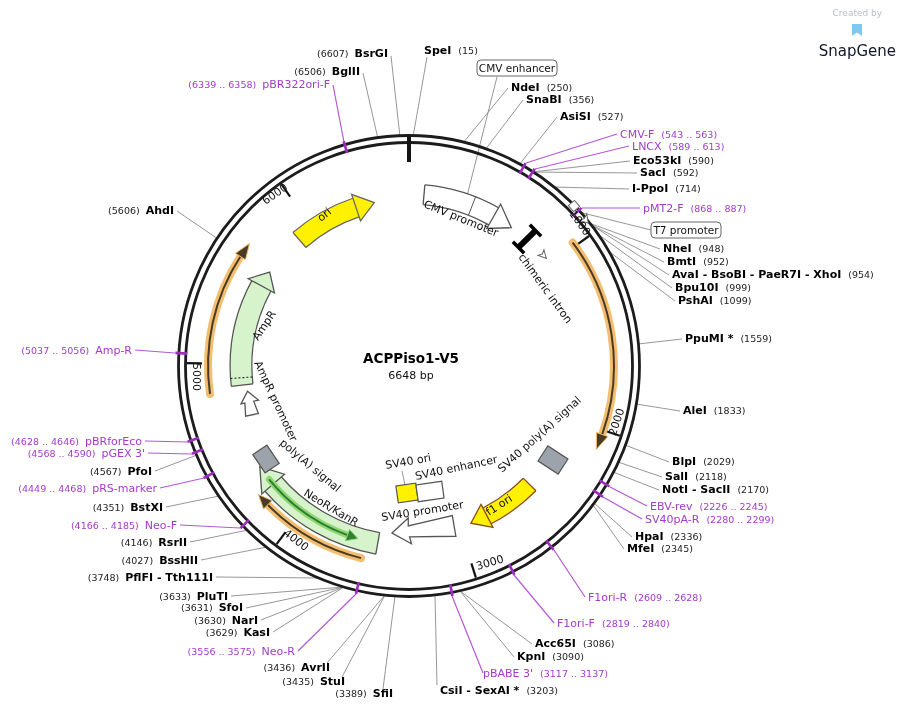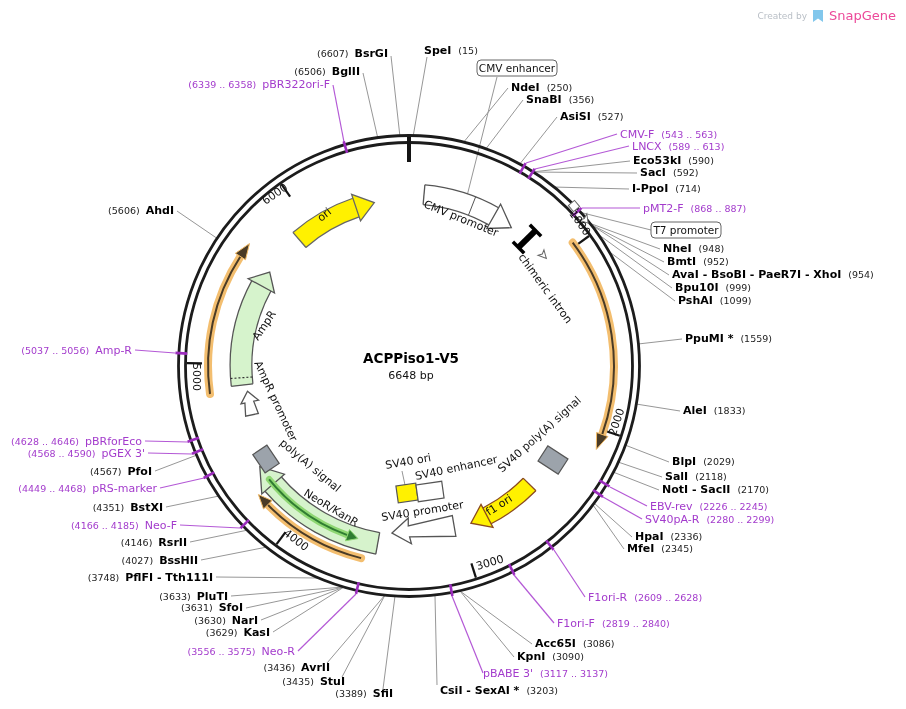--- a/index.html
+++ b/index.html
@@ -15,23 +15,23 @@
   .subtitle{font-size:11px;fill:#111;}
   .boxtxt{font-size:10.5px;fill:#111;}
   .ld{stroke:#979797;stroke-width:1;fill:none;}
   .pl{stroke:#B459D6;stroke-width:1.2;fill:none;}
   .ptick{stroke:#9C2DBE;stroke-width:2.6;}
   .btick{stroke:#141414;stroke-width:2.2;}
   .ring{fill:none;stroke:#1c1c1c;stroke-width:2.8;}
   .bandu{fill:none;stroke:#555;}
   .halo{fill:none;stroke:#F2BB67;stroke-width:8;stroke-linecap:round;opacity:.95;}
   .orfcore{fill:none;stroke:#4A3B26;stroke-width:2;}
-  .watermark{position:absolute;top:8px;right:10px;display:flex;align-items:center;gap:5px;}
+  .watermark{position:absolute;top:8px;right:10px;display:flex;align-items:center;gap:5px;flex-direction:column;}
   .wm-created{font-size:9px;color:#b9bfc6;}
-  .wm-brand{font-size:13px;color:#ec4899;}
+  .wm-brand{font-size:15px;color:#0f172a;}
 </style>
 </head>
 <body>
 
 <div class="watermark">
   <span class="wm-created">Created by</span>
   <svg width="12" height="14" style="position:static">
       <path d="M1 1 h10 v12 l-5 -3.5 L1 13 z" fill="#82C7EC"></path>
     </svg>
   <span class="wm-brand">SnapGene</span>

